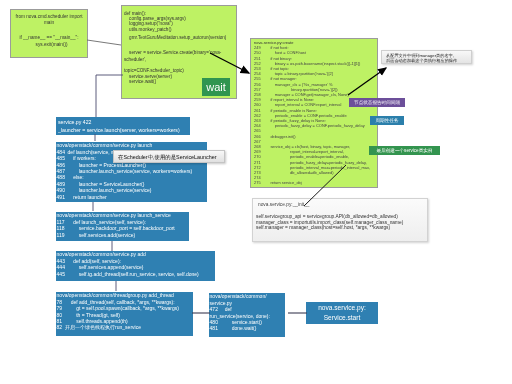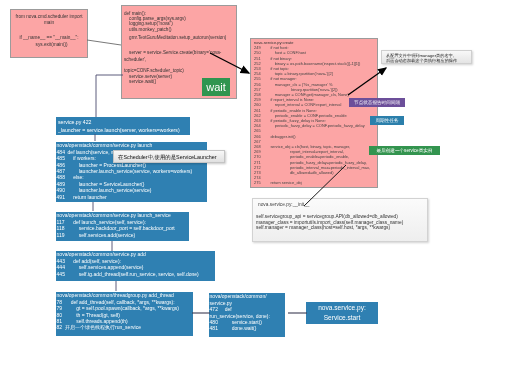--- a/index.html
+++ b/index.html
@@ -1,19 +1,19 @@
 <!DOCTYPE html>
 <html><head>
 <meta charset="utf-8">
 <style>
   html,body{margin:0;padding:0;}
   body{width:512px;height:384px;background:#ffffff;position:relative;overflow:hidden;
        font-family:"Liberation Sans",sans-serif;-webkit-font-smoothing:antialiased;}
   .box{position:absolute;box-sizing:border-box;}
-  .wbox{background:#fca5a5;border:1px solid #9b9b9b;}
+  .wbox{background:#bef264;border:1px solid #9b9b9b;}
   .bluebox{background:#2f80b2;color:#ffffff;}
   svg.conn{position:absolute;left:0;top:0;width:512px;height:384px;overflow:visible;pointer-events:none;}
   .ln{display:inline-block;width:14px;text-align:left;}
 
   .ctext{font-size:4.7px;line-height:6.2px;color:#333;text-align:center;padding-top:4px;
          font-family:"Liberation Sans",sans-serif;white-space:pre;}
   #entry-lines div:nth-child(3){height:9px;}
   #main-lines{text-align:left;padding:4.6px 0 0 2px;font-size:4.6px;line-height:5.4px;}
   #main-lines div:nth-child(5){height:3.2px;}
   #main-lines div:nth-child(7){height:9.5px;}

